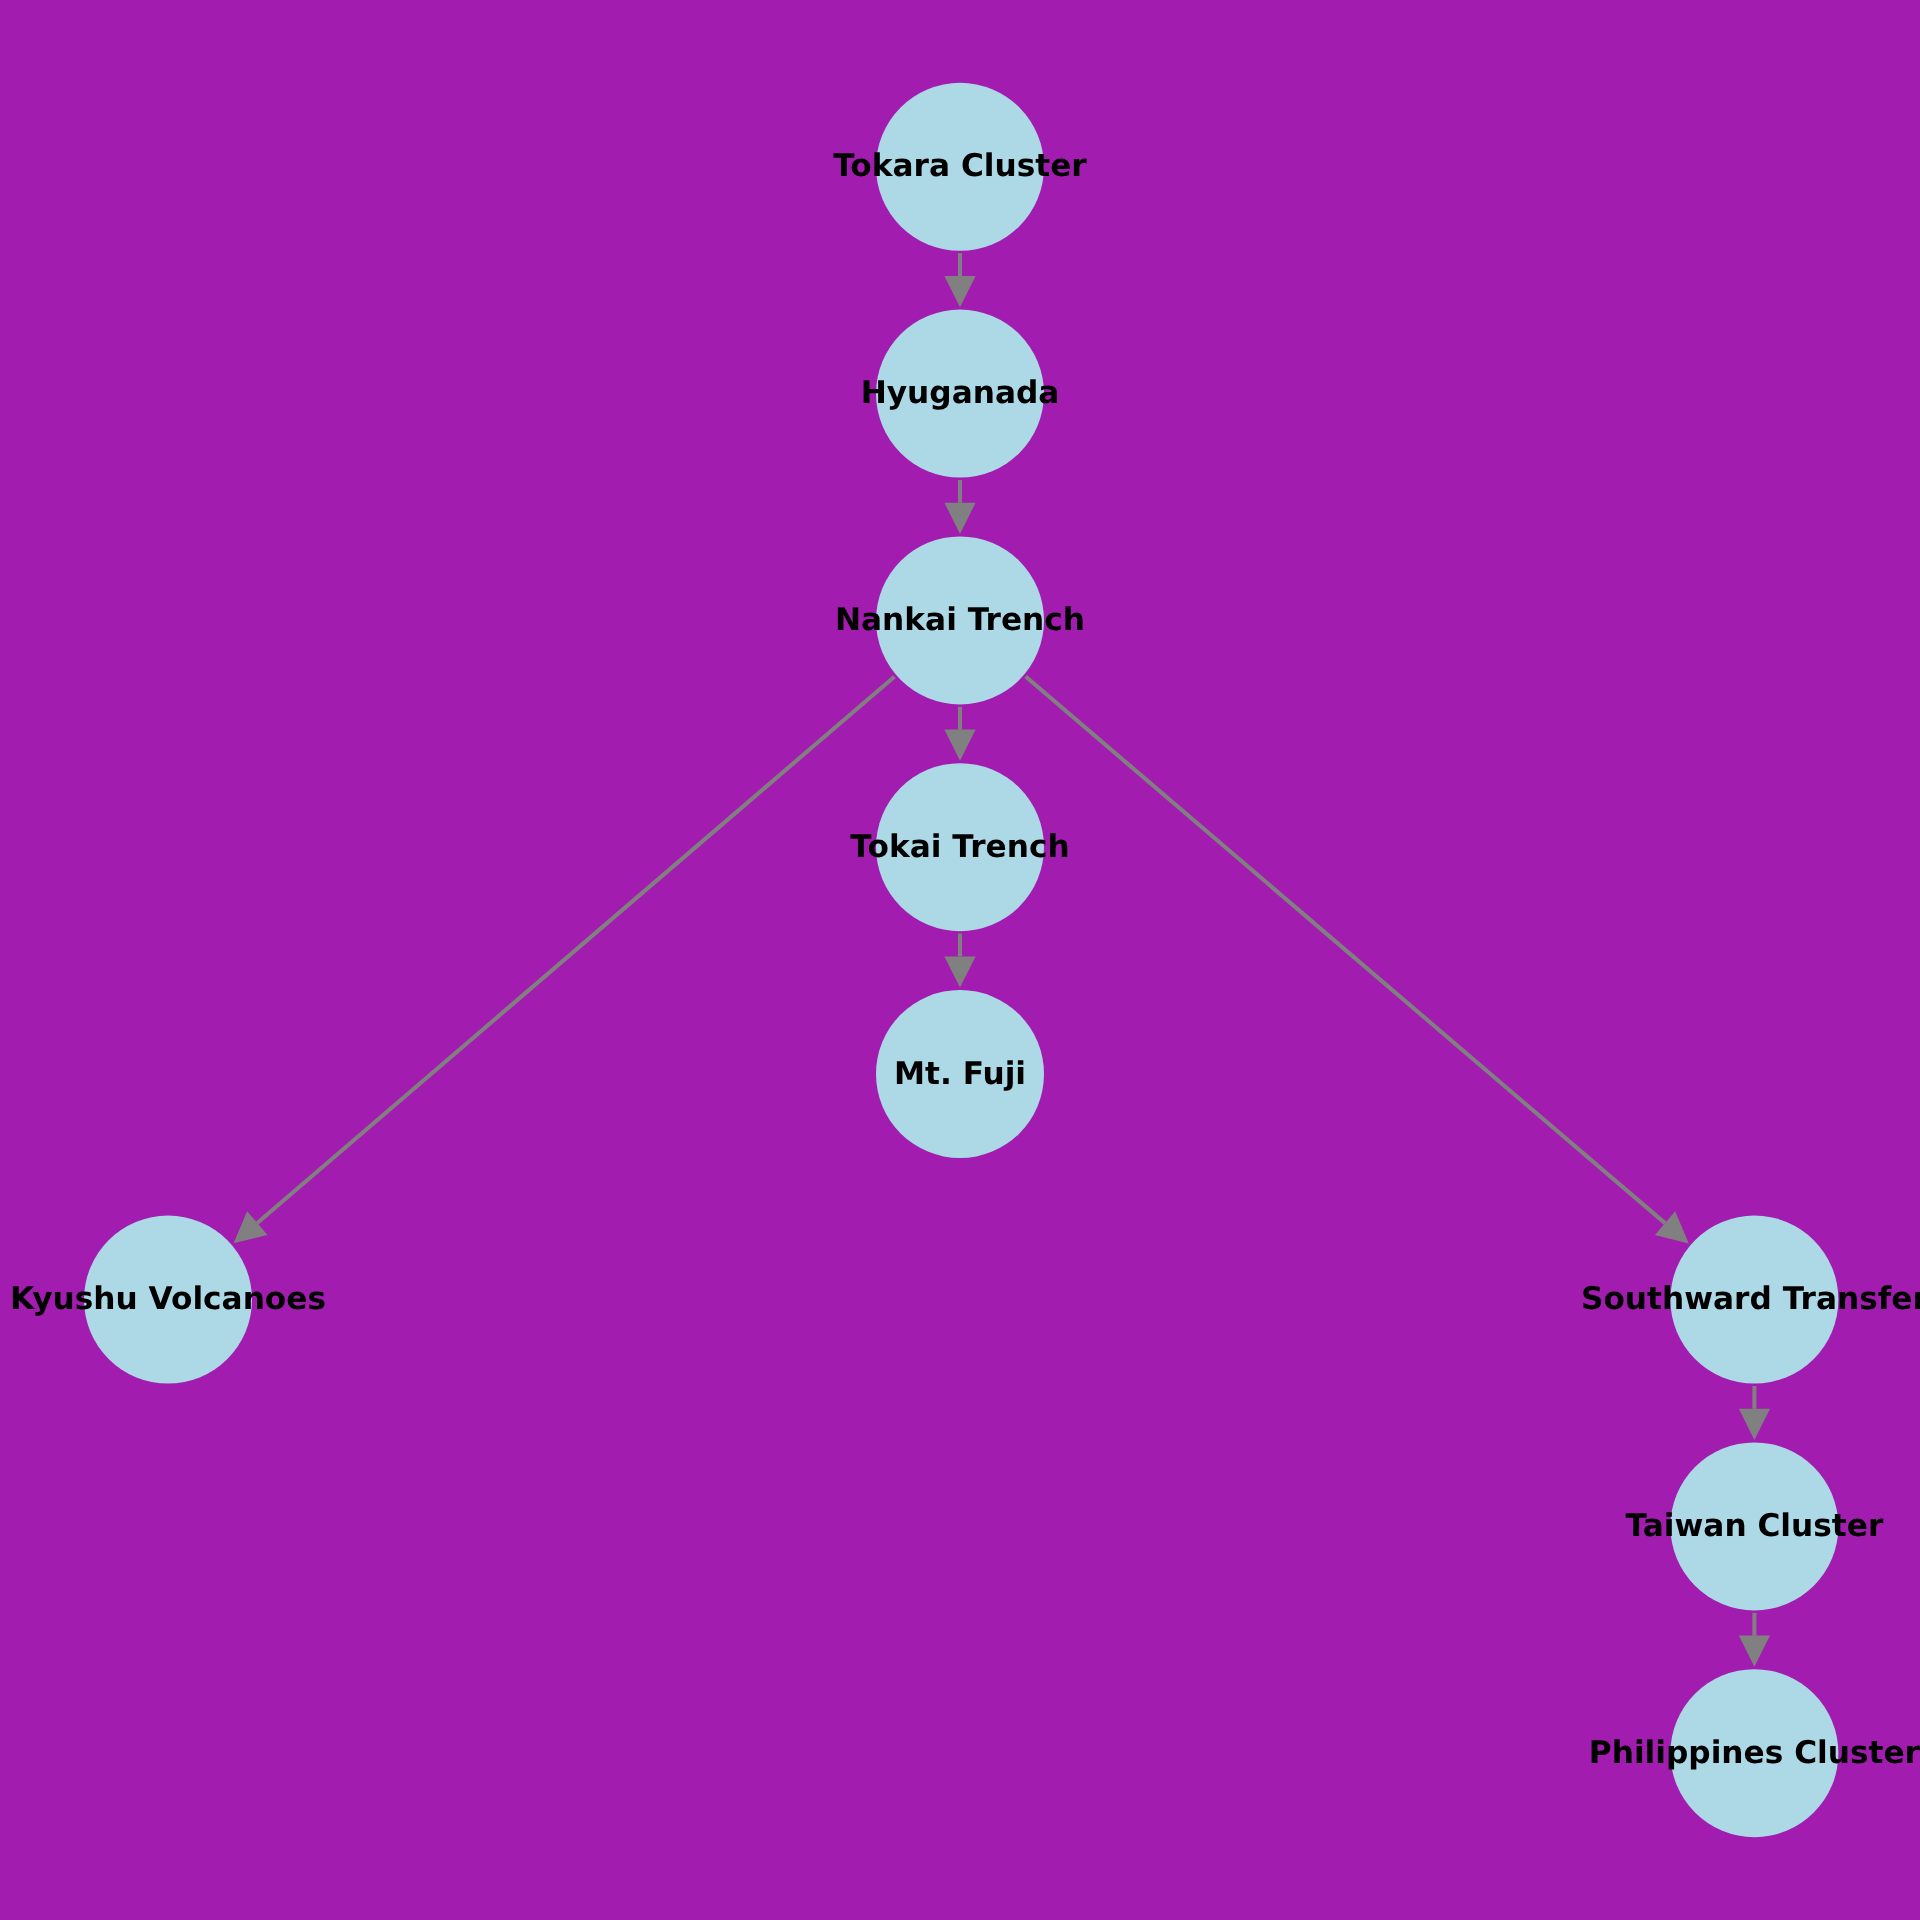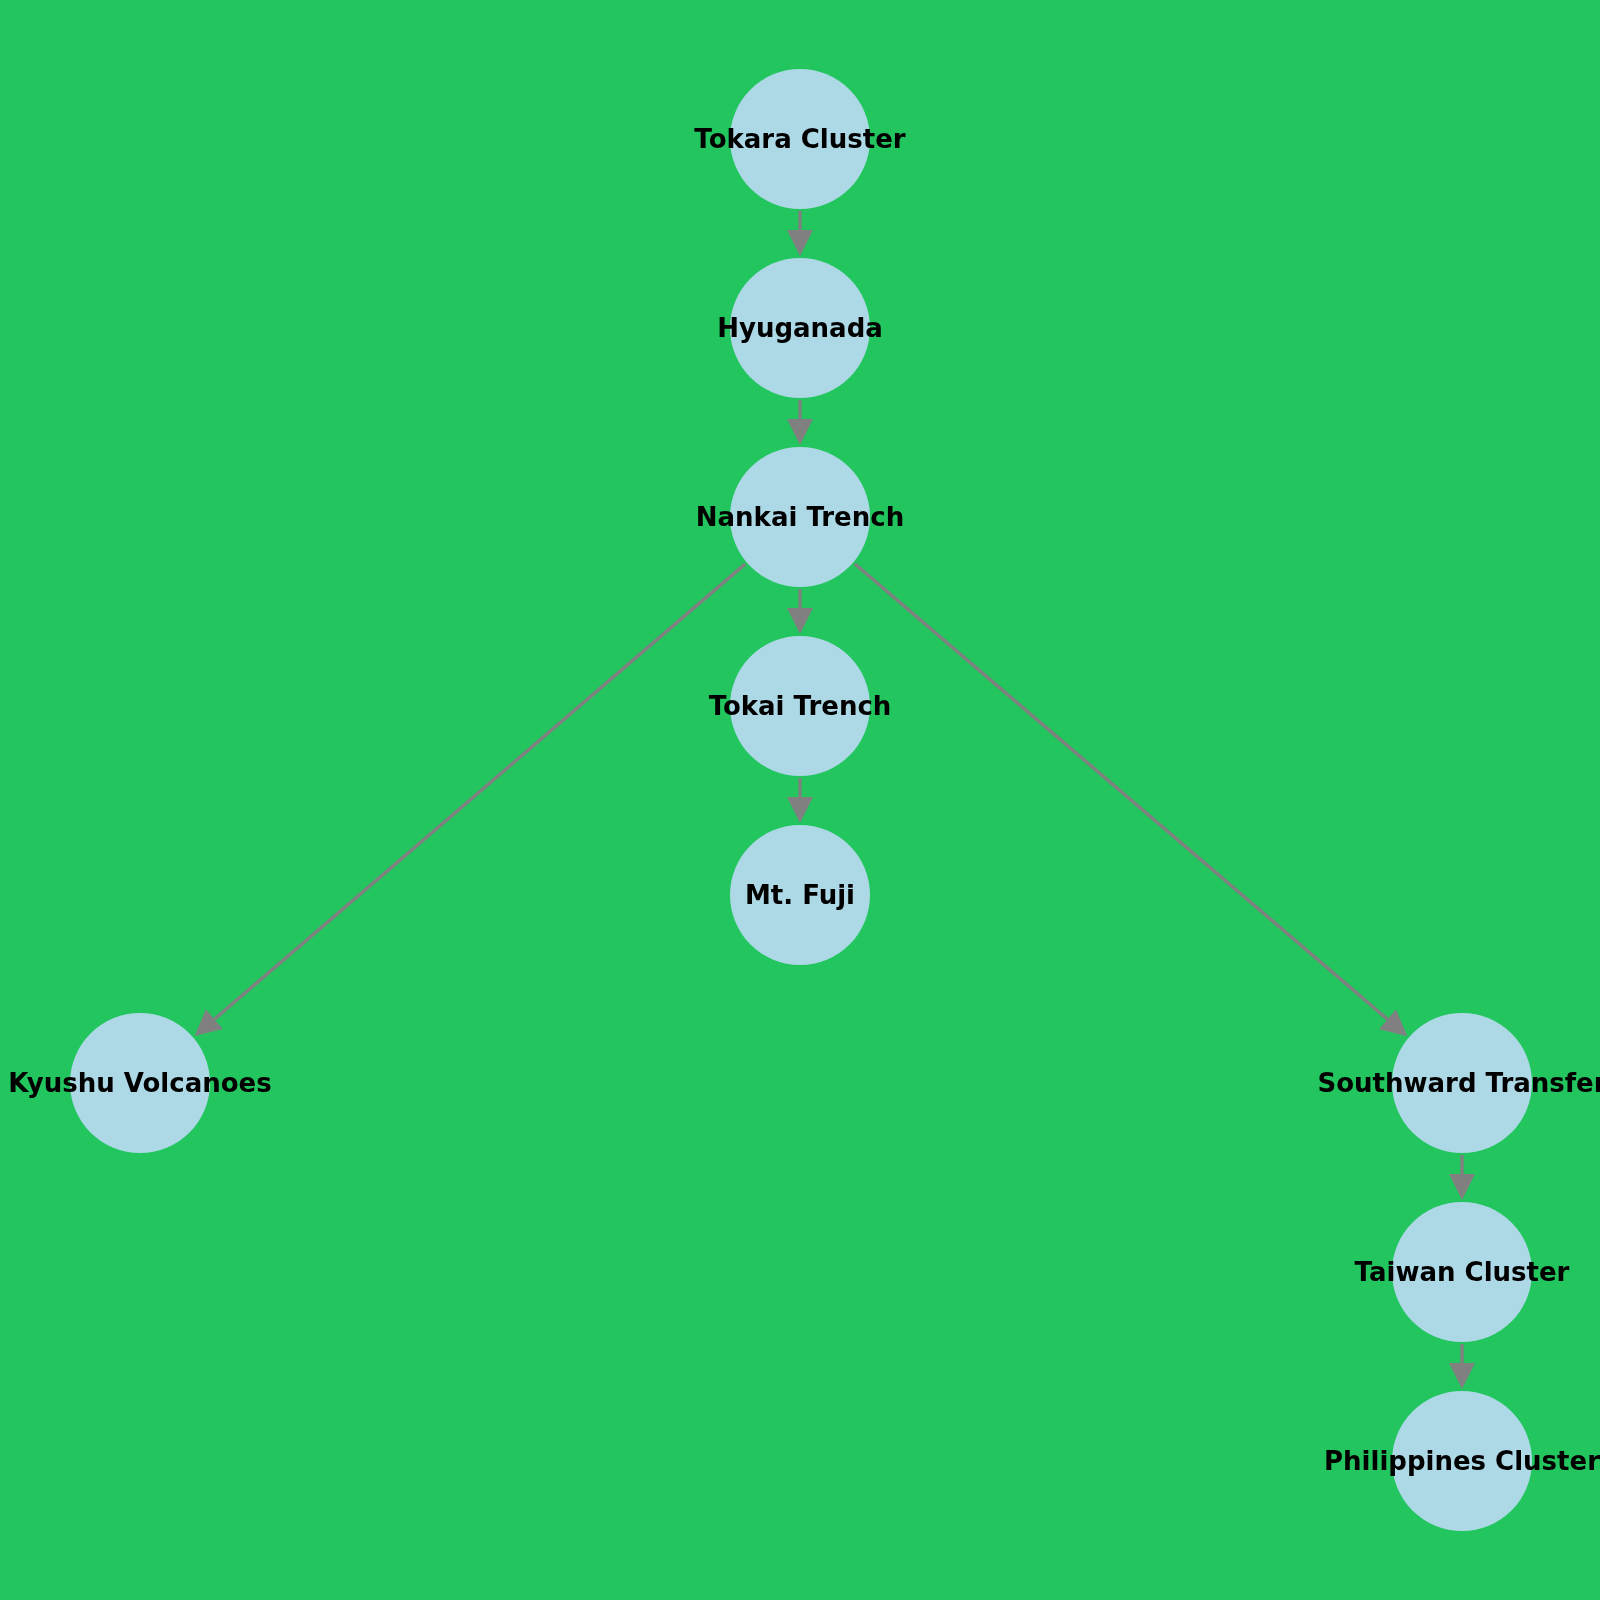--- a/index.html
+++ b/index.html
@@ -8,21 +8,21 @@
     background: #ffffff;
     width: 1600px;
     height: 1600px;
     overflow: hidden;
     font-family: "DejaVu Sans", sans-serif;
   }
   #canvas-wrap {
     position: relative;
     width: 1600px;
     height: 1600px;
-    background: #22c55e;
+    background: #a21caf;
   }
   svg {
     display: block;
   }
   .node-label {
     font-family: "DejaVu Sans", sans-serif;
     font-weight: bold;
     font-size: 26px;
     fill: #000000;
   }

